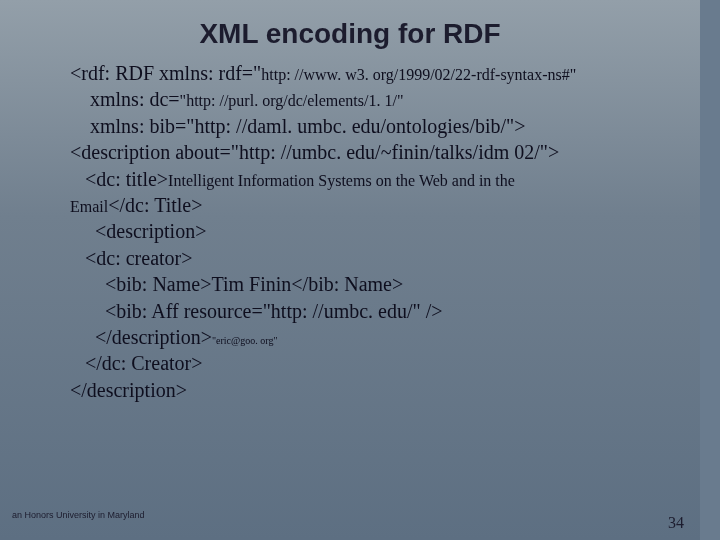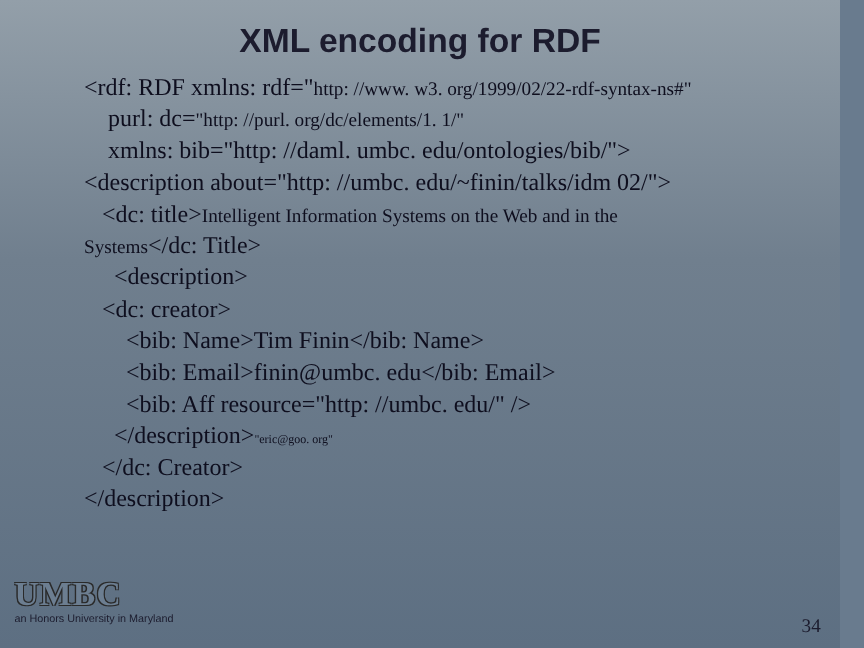--- a/index.html
+++ b/index.html
@@ -84,35 +84,33 @@
 </style>
 </head>
 <body>
 
 <div class="slide">
 
   <div class="title">XML encoding for RDF</div>
 
   <div class="content">
     <div class="line"><span>&lt;rdf: RDF xmlns: rdf="</span><span class="small">http: //www. w3. org/1999/02/22-rdf-syntax-ns#"</span></div>
-    <div class="line"><span>    purl: dc=</span><span class="small">"http: //purl. org/dc/elements/1. 1/"</span></div>
+    <div class="line"><span>    xmlns: dc=</span><span class="small">"http: //purl. org/dc/elements/1. 1/"</span></div>
     <div class="line">    xmlns: bib="http: //daml. umbc. edu/ontologies/bib/"&gt;</div>
     <div class="line">&lt;description about="http: //umbc. edu/~finin/talks/idm 02/"&gt;</div>
     <div class="line"><span>   &lt;dc: title&gt;</span><span class="small">Intelligent Information Systems on the Web and in the</span></div>
-    <div class="line"><span class="small">Systems</span><span>&lt;/dc: Title&gt;</span></div>
+    <div class="line"><span class="small">Email</span><span>&lt;/dc: Title&gt;</span></div>
     <div class="line">     &lt;description&gt;</div>
     <div class="line">   &lt;dc: creator&gt;</div>
     <div class="line">       &lt;bib: Name&gt;Tim Finin&lt;/bib: Name&gt;</div>
-    <div class="line">       &lt;bib: Email&gt;finin@umbc. edu&lt;/bib: Email&gt;</div>
     <div class="line">       &lt;bib: Aff resource="http: //umbc. edu/" /&gt;</div>
     <div class="line"><span>     &lt;/description&gt;</span><span class="tiny">"eric@goo. org"</span></div>
     <div class="line">   &lt;/dc: Creator&gt;</div>
     <div class="line">&lt;/description&gt;</div>
   </div>
 
   <div class="footer-left">
-    <div class="umbc">UMBC</div>
     <div class="tagline">an Honors University in Maryland</div>
   </div>
 
   <div class="pagenum">34</div>
 
 </div>
 
 </body></html>

